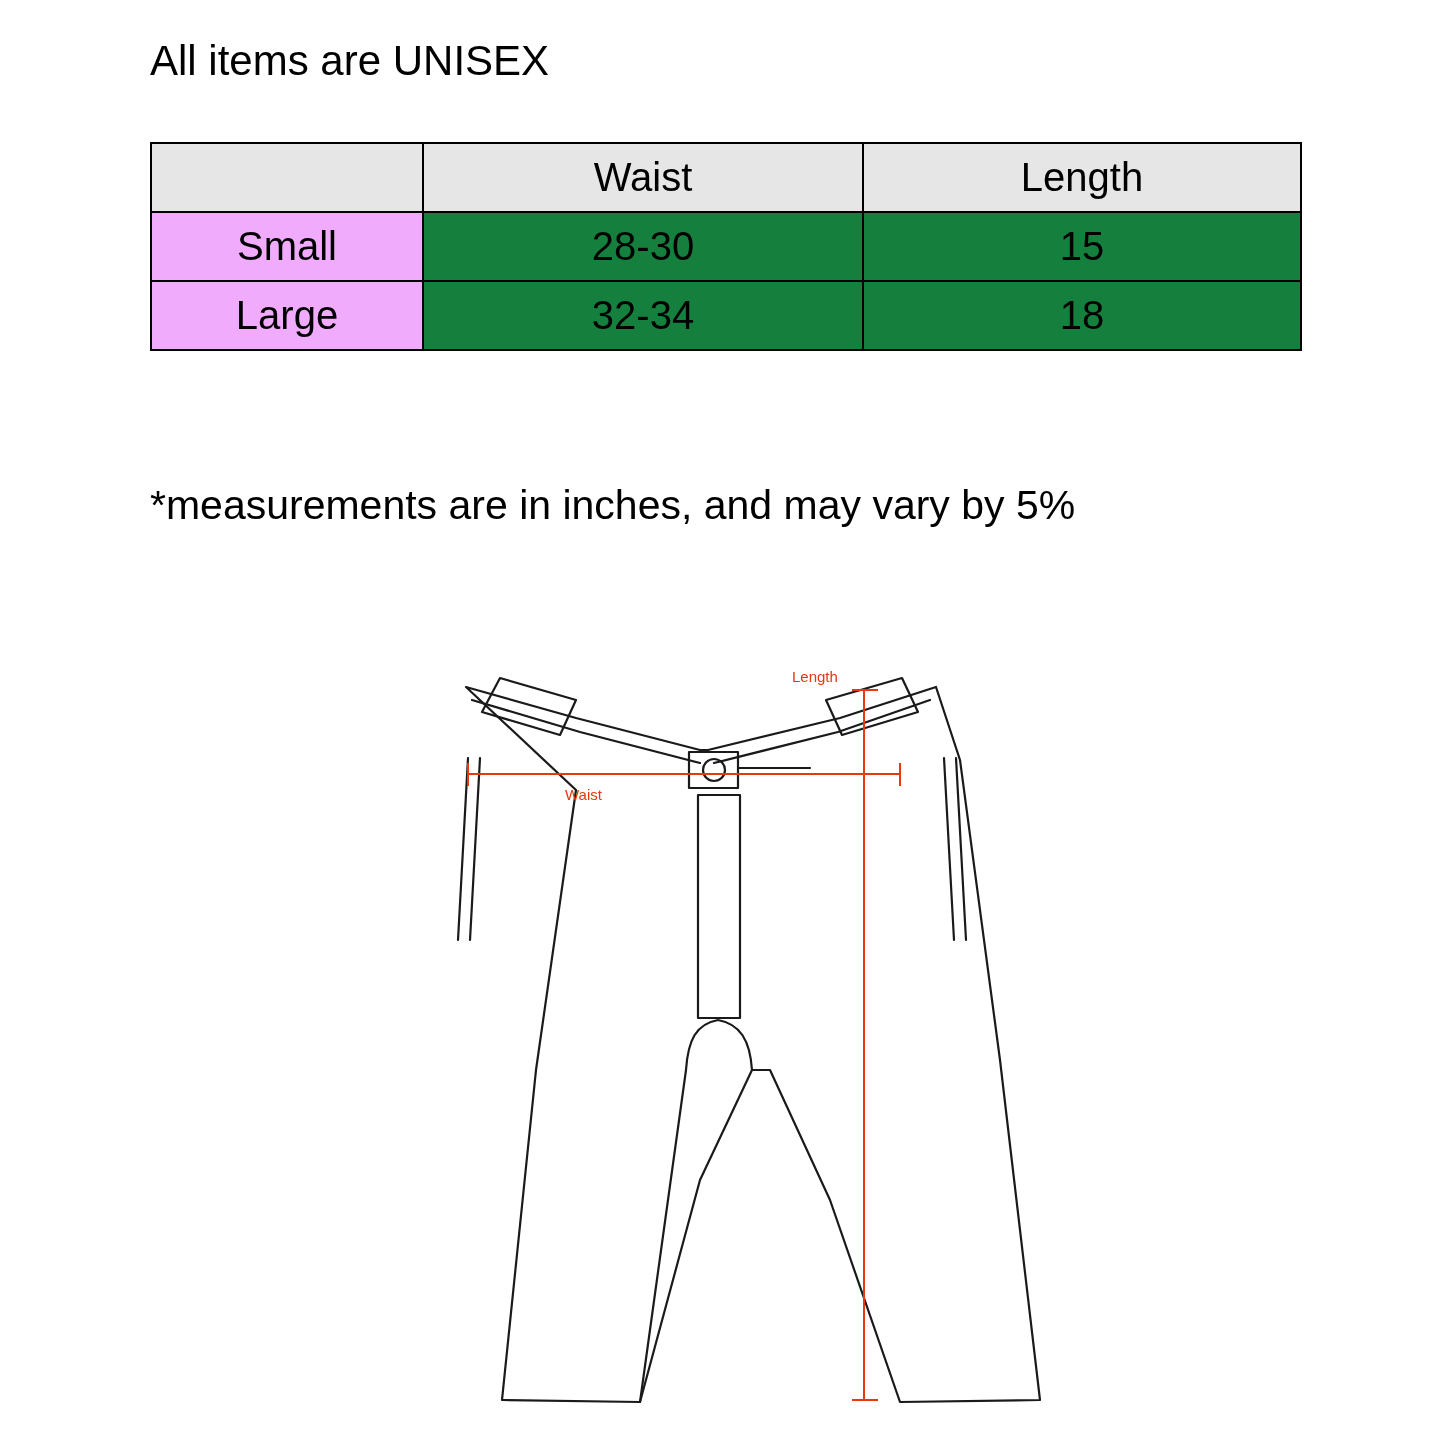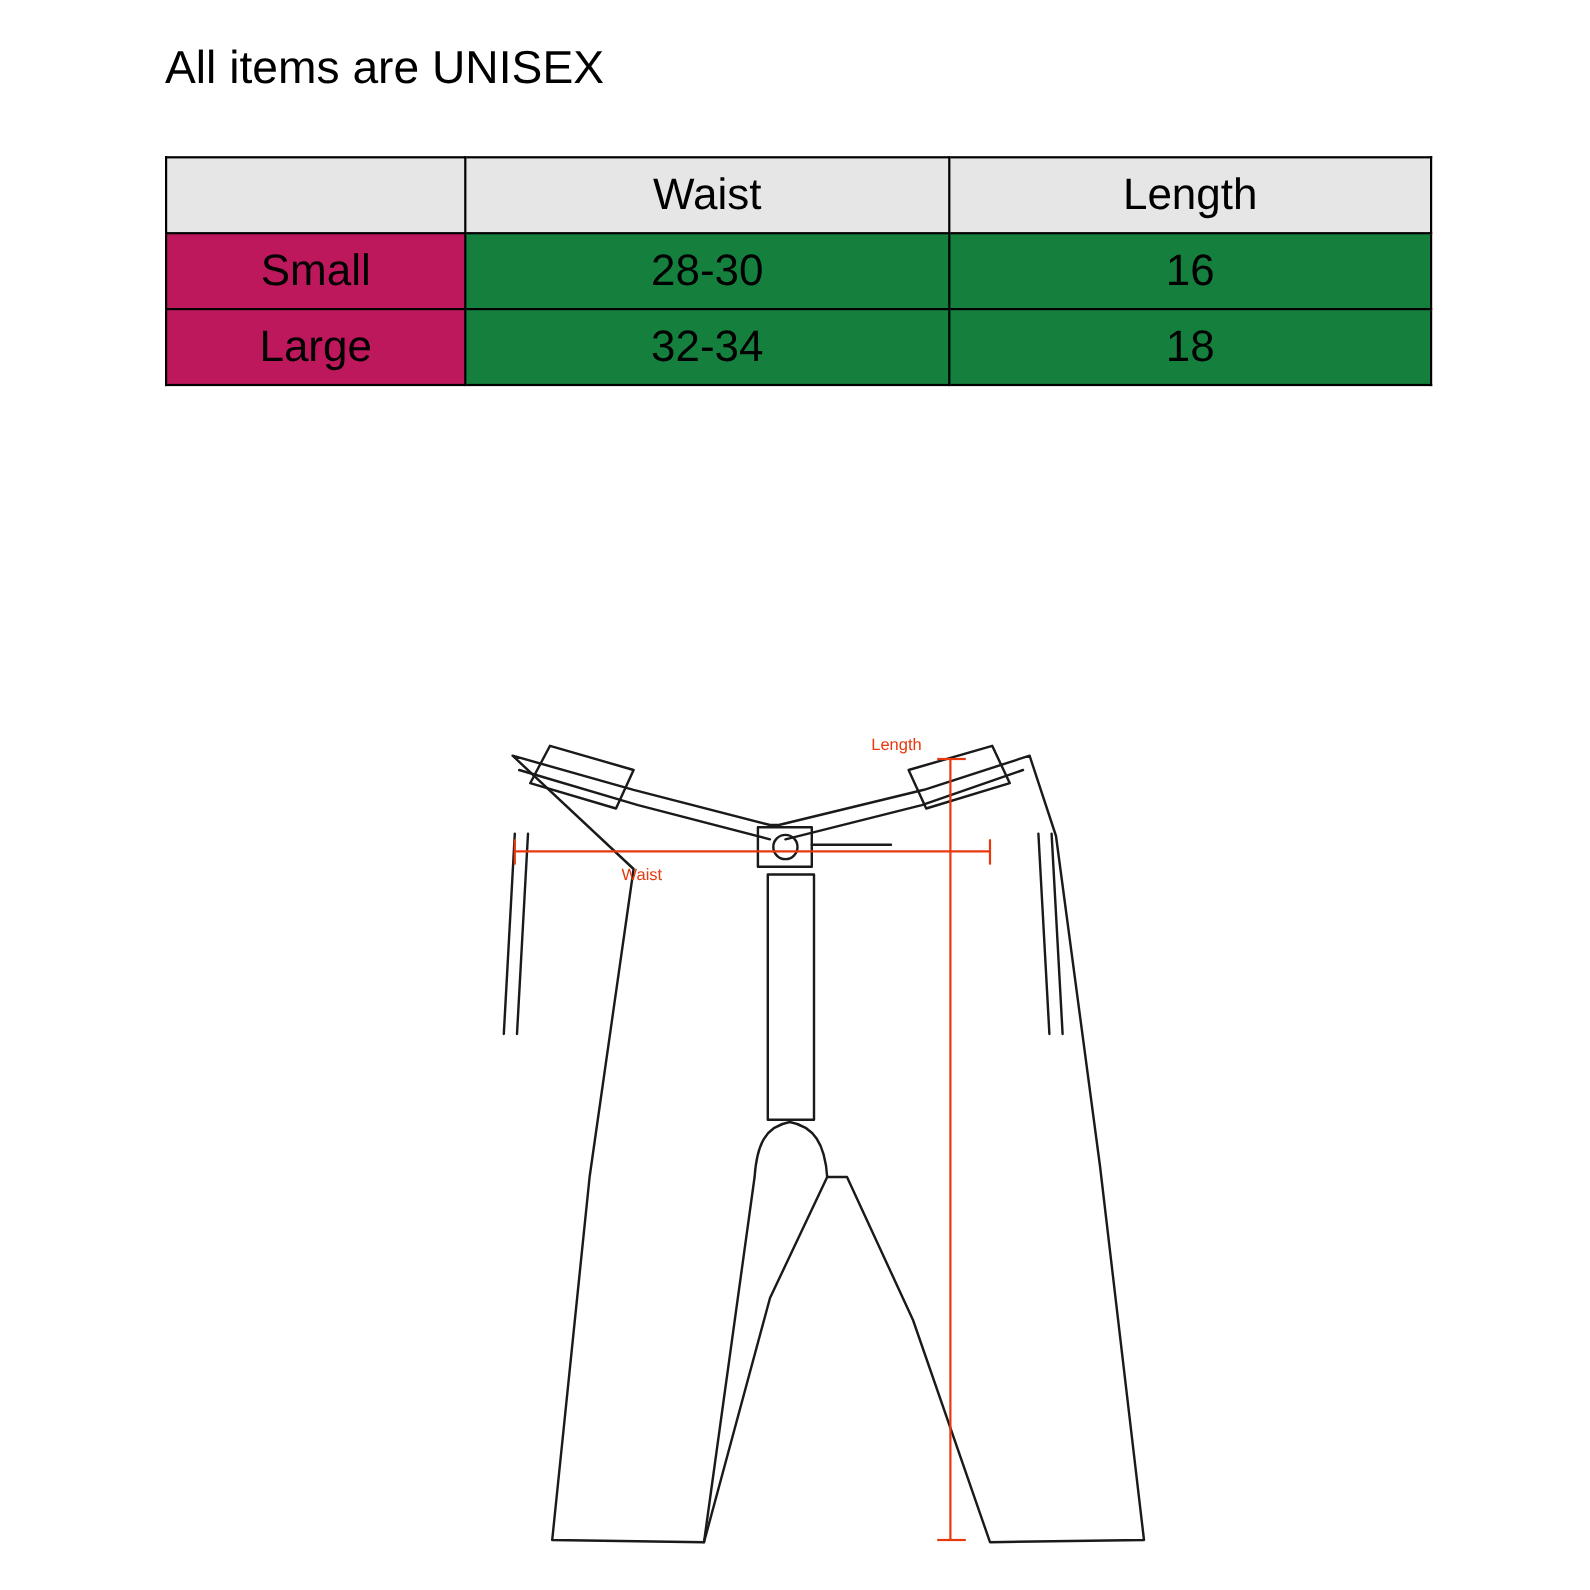--- a/index.html
+++ b/index.html
@@ -57,21 +57,21 @@
     vertical-align: middle;
   }
   table.size-table thead th {
     background: #e6e6e6;
     font-size: 40px;
   }
   table.size-table thead th.corner {
     background: #e6e6e6;
   }
   table.size-table tbody td.size-label {
-    background: #be185d;
+    background: #f0abfc;
     font-size: 40px;
   }
   table.size-table tbody td.value {
     background: #15803d;
     font-size: 40px;
   }
   col.c1 { width: 272px; }
   col.c2 { width: 440px; }
   col.c3 { width: 438px; }
 
@@ -121,31 +121,32 @@
         <tr>
           <th class="corner"></th>
           <th>Waist</th>
           <th>Length</th>
         </tr>
       </thead>
       <tbody>
         <tr>
           <td class="size-label">Small</td>
           <td class="value">28-30</td>
-          <td class="value">16</td>
+          <td class="value">15</td>
         </tr>
         <tr>
           <td class="size-label">Large</td>
           <td class="value">32-34</td>
           <td class="value">18</td>
         </tr>
       </tbody>
     </table>
   </div>
 
+  <div class="footnote">*measurements are in inches, and may vary by 5%</div>
 
   <div class="diagram">
     <svg viewBox="0 0 760 790" xmlns="http://www.w3.org/2000/svg">
 
       <g fill="none" stroke="#1a1a1a" stroke-width="2.2" stroke-linejoin="round" stroke-linecap="round">
 
         <path d="M126 47
                  L236 78
                  L360 110
                  L368 110

